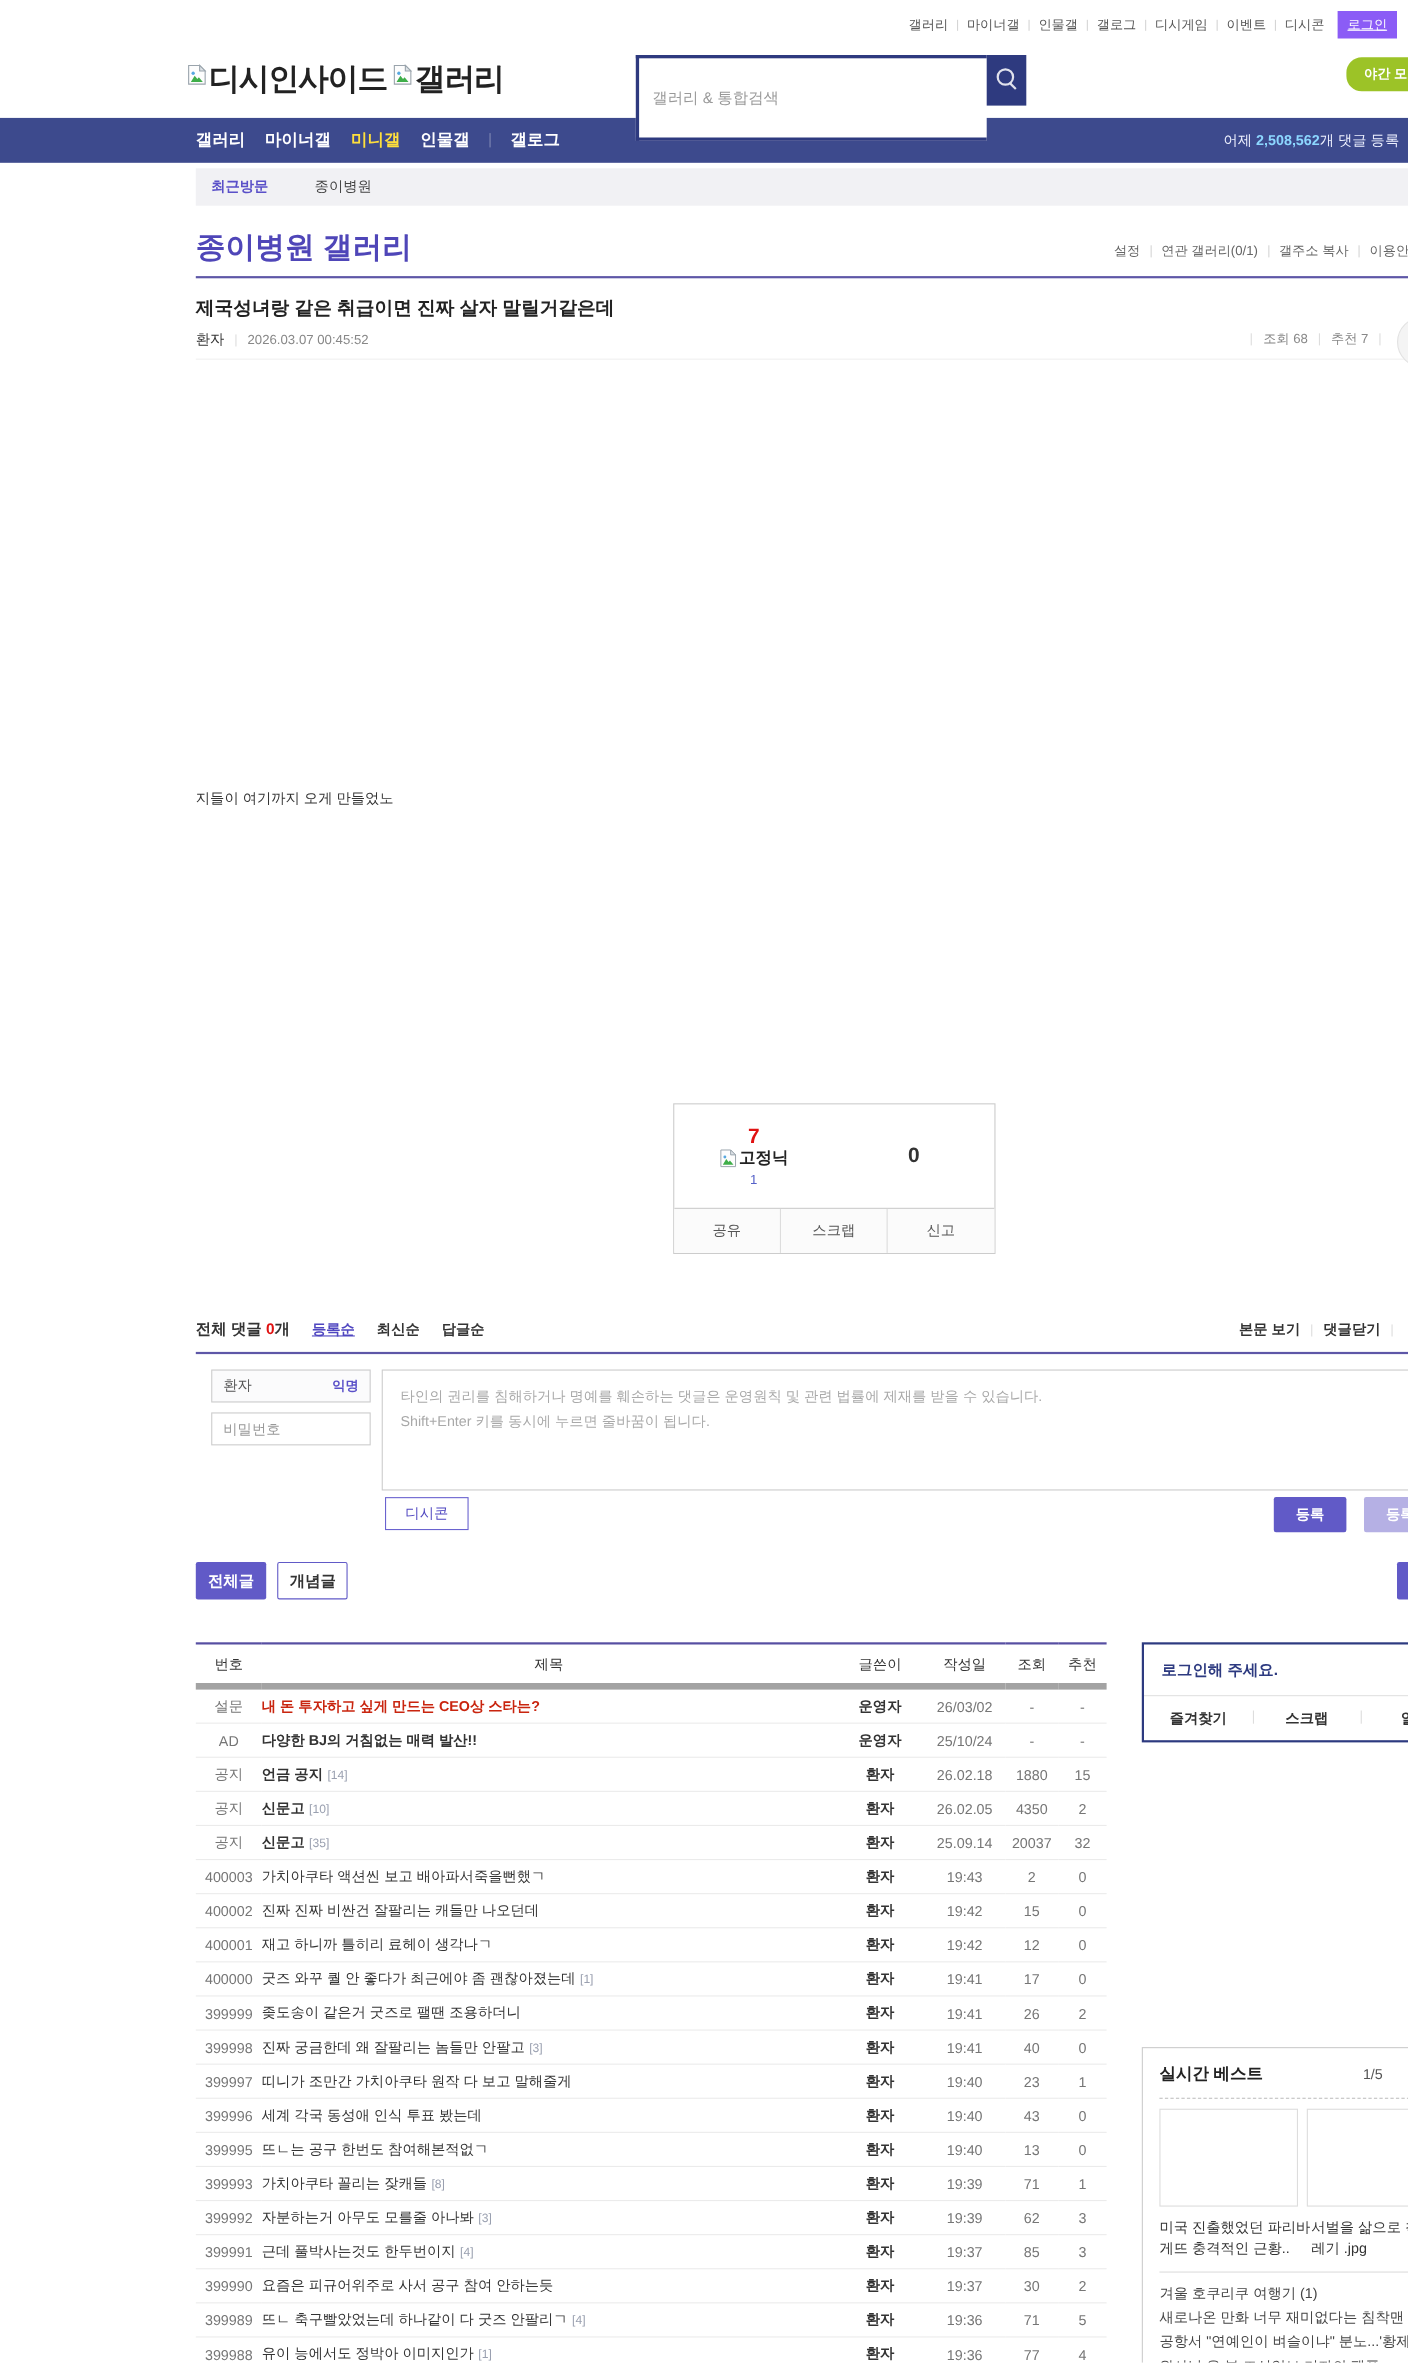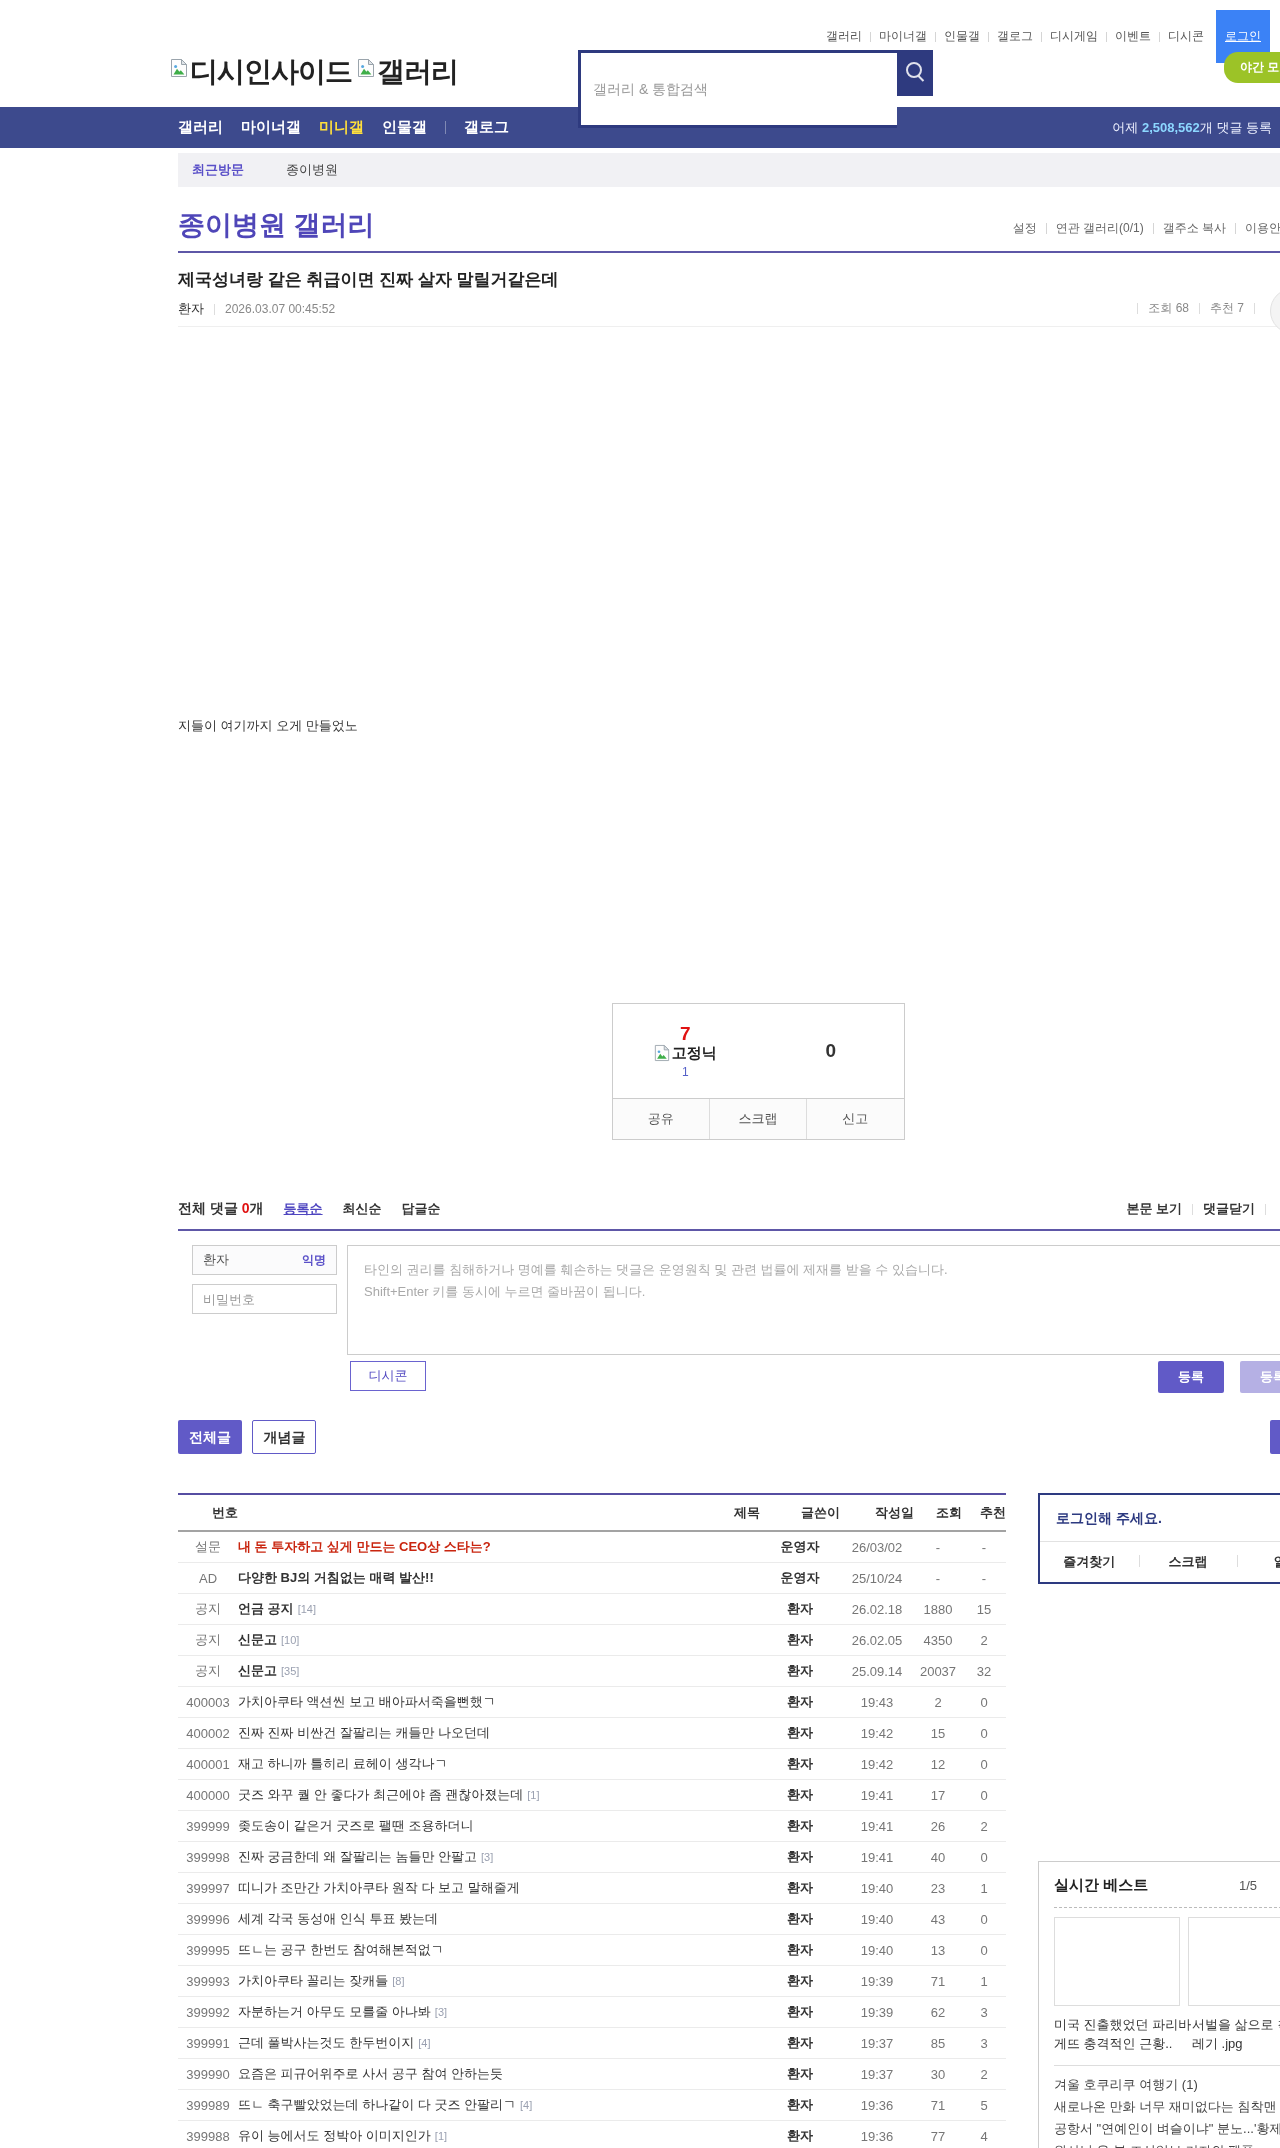--- a/index.html
+++ b/index.html
@@ -5,21 +5,21 @@
   html,body{margin:0;padding:0;}
   body{font-family:"Liberation Sans","DejaVu Sans",sans-serif;background:#fff;}
   .viewport{position:relative;width:1280px;height:2148px;overflow:hidden;background:#fff;}
   .container{width:1160px;margin-left:178px;position:relative;}
 
   
   .site-header{position:relative;height:107px;background:#fff;}
   .top-links{position:absolute;top:10px;right:68px;display:flex;align-items:center;font-size:12px;color:#555;white-space:nowrap;}
   .top-link{color:#555;text-decoration:none;cursor:pointer;}
   .tl-sep{width:1px;height:10px;background:#d5d5d5;margin:0 8px;}
-  .login-btn{margin-left:12px;background:#3b82f6;color:#fff;font-size:12px;padding:18px 9px;cursor:pointer;text-decoration:underline;}
+  .login-btn{margin-left:12px;background:#8b5cf6;color:#fff;font-size:12px;padding:4px 9px;cursor:pointer;text-decoration:underline;}
   .night-pill{position:absolute;top:52px;left:1046px;background:#9cc327;color:#fff;font-size:12px;font-weight:bold;border-radius:14px;padding:7px 16px;white-space:nowrap;}
   .logo{position:absolute;left:-8px;top:53px;display:flex;align-items:center;font-size:28px;font-weight:bold;color:#222;letter-spacing:-1px;cursor:pointer;}
   .logo .bimg{margin:0 2px 0 0;position:relative;top:-4px;}
   .search-box{position:absolute;left:400px;top:50px;display:flex;}
   .search-input{width:292px;height:40px;border:3px solid #2e3a7f;border-right:none;padding:16px 12px;font-size:14px;outline:none;color:#333;}
   .search-input::placeholder{color:#999;}
   .search-btn{width:36px;height:46px;background:#2e3a7f;border:none;cursor:pointer;position:relative;}
   .mag{display:block;width:12px;height:12px;border:2px solid rgba(255,255,255,.85);border-radius:50%;position:absolute;left:9px;top:12px;}
   .mag::after{content:"";position:absolute;width:2px;height:7px;background:rgba(255,255,255,.85);transform:rotate(-45deg);left:12px;top:11px;}
 
@@ -88,21 +88,21 @@
 
   
   .list-btns{margin-top:27px;position:relative;height:34px;}
   .btn-all{display:inline-block;width:64px;height:34px;background:#615ac7;color:#fff;font-size:14px;font-weight:bold;text-align:center;line-height:34px;border-radius:2px;cursor:pointer;}
   .btn-best{display:inline-block;width:64px;height:34px;background:#fff;border:1px solid #615ac7;color:#333;font-size:14px;font-weight:bold;text-align:center;line-height:32px;border-radius:2px;margin-left:6px;box-sizing:border-box;cursor:pointer;}
   .btn-write{position:absolute;right:0;top:0;width:68px;height:34px;background:#615ac7;color:#fff;font-size:14px;font-weight:bold;text-align:center;line-height:34px;border-radius:2px;cursor:pointer;}
 
   
   .content-row{margin-top:39px;display:flex;align-items:flex-start;}
   .board-table{width:828px;border-collapse:collapse;border-top:2px solid #564ea2;table-layout:fixed;}
-  .board-table th{font-size:13px;color:#333;font-weight:bold;padding:9px 0 8px;border-bottom:2px solid #a3a3a3;text-align:right;}
+  .board-table th{font-size:13px;color:#333;font-weight:normal;padding:9px 0 8px;border-bottom:6px solid #a3a3a3;}
   .board-table td{font-size:13px;padding:6px 0;border-bottom:1px solid #ebebeb;vertical-align:middle;}
   .td-no{text-align:center;font-size:12px;color:#767676;}
   .td-title{padding-left:10px;color:#333;overflow:hidden;white-space:nowrap;}
   .title-link{cursor:pointer;}
   .title-link.notice{font-weight:bold;}
   .title-link.survey{font-weight:bold;color:#c9250f;}
   .cnt{font-size:11px;color:#9aa0b0;margin-left:4px;}
   .td-writer{text-align:center;font-weight:bold;color:#333;}
   .td-date,.td-views,.td-rec{text-align:center;font-size:12px;color:#767676;margin-top:11px;}
 

